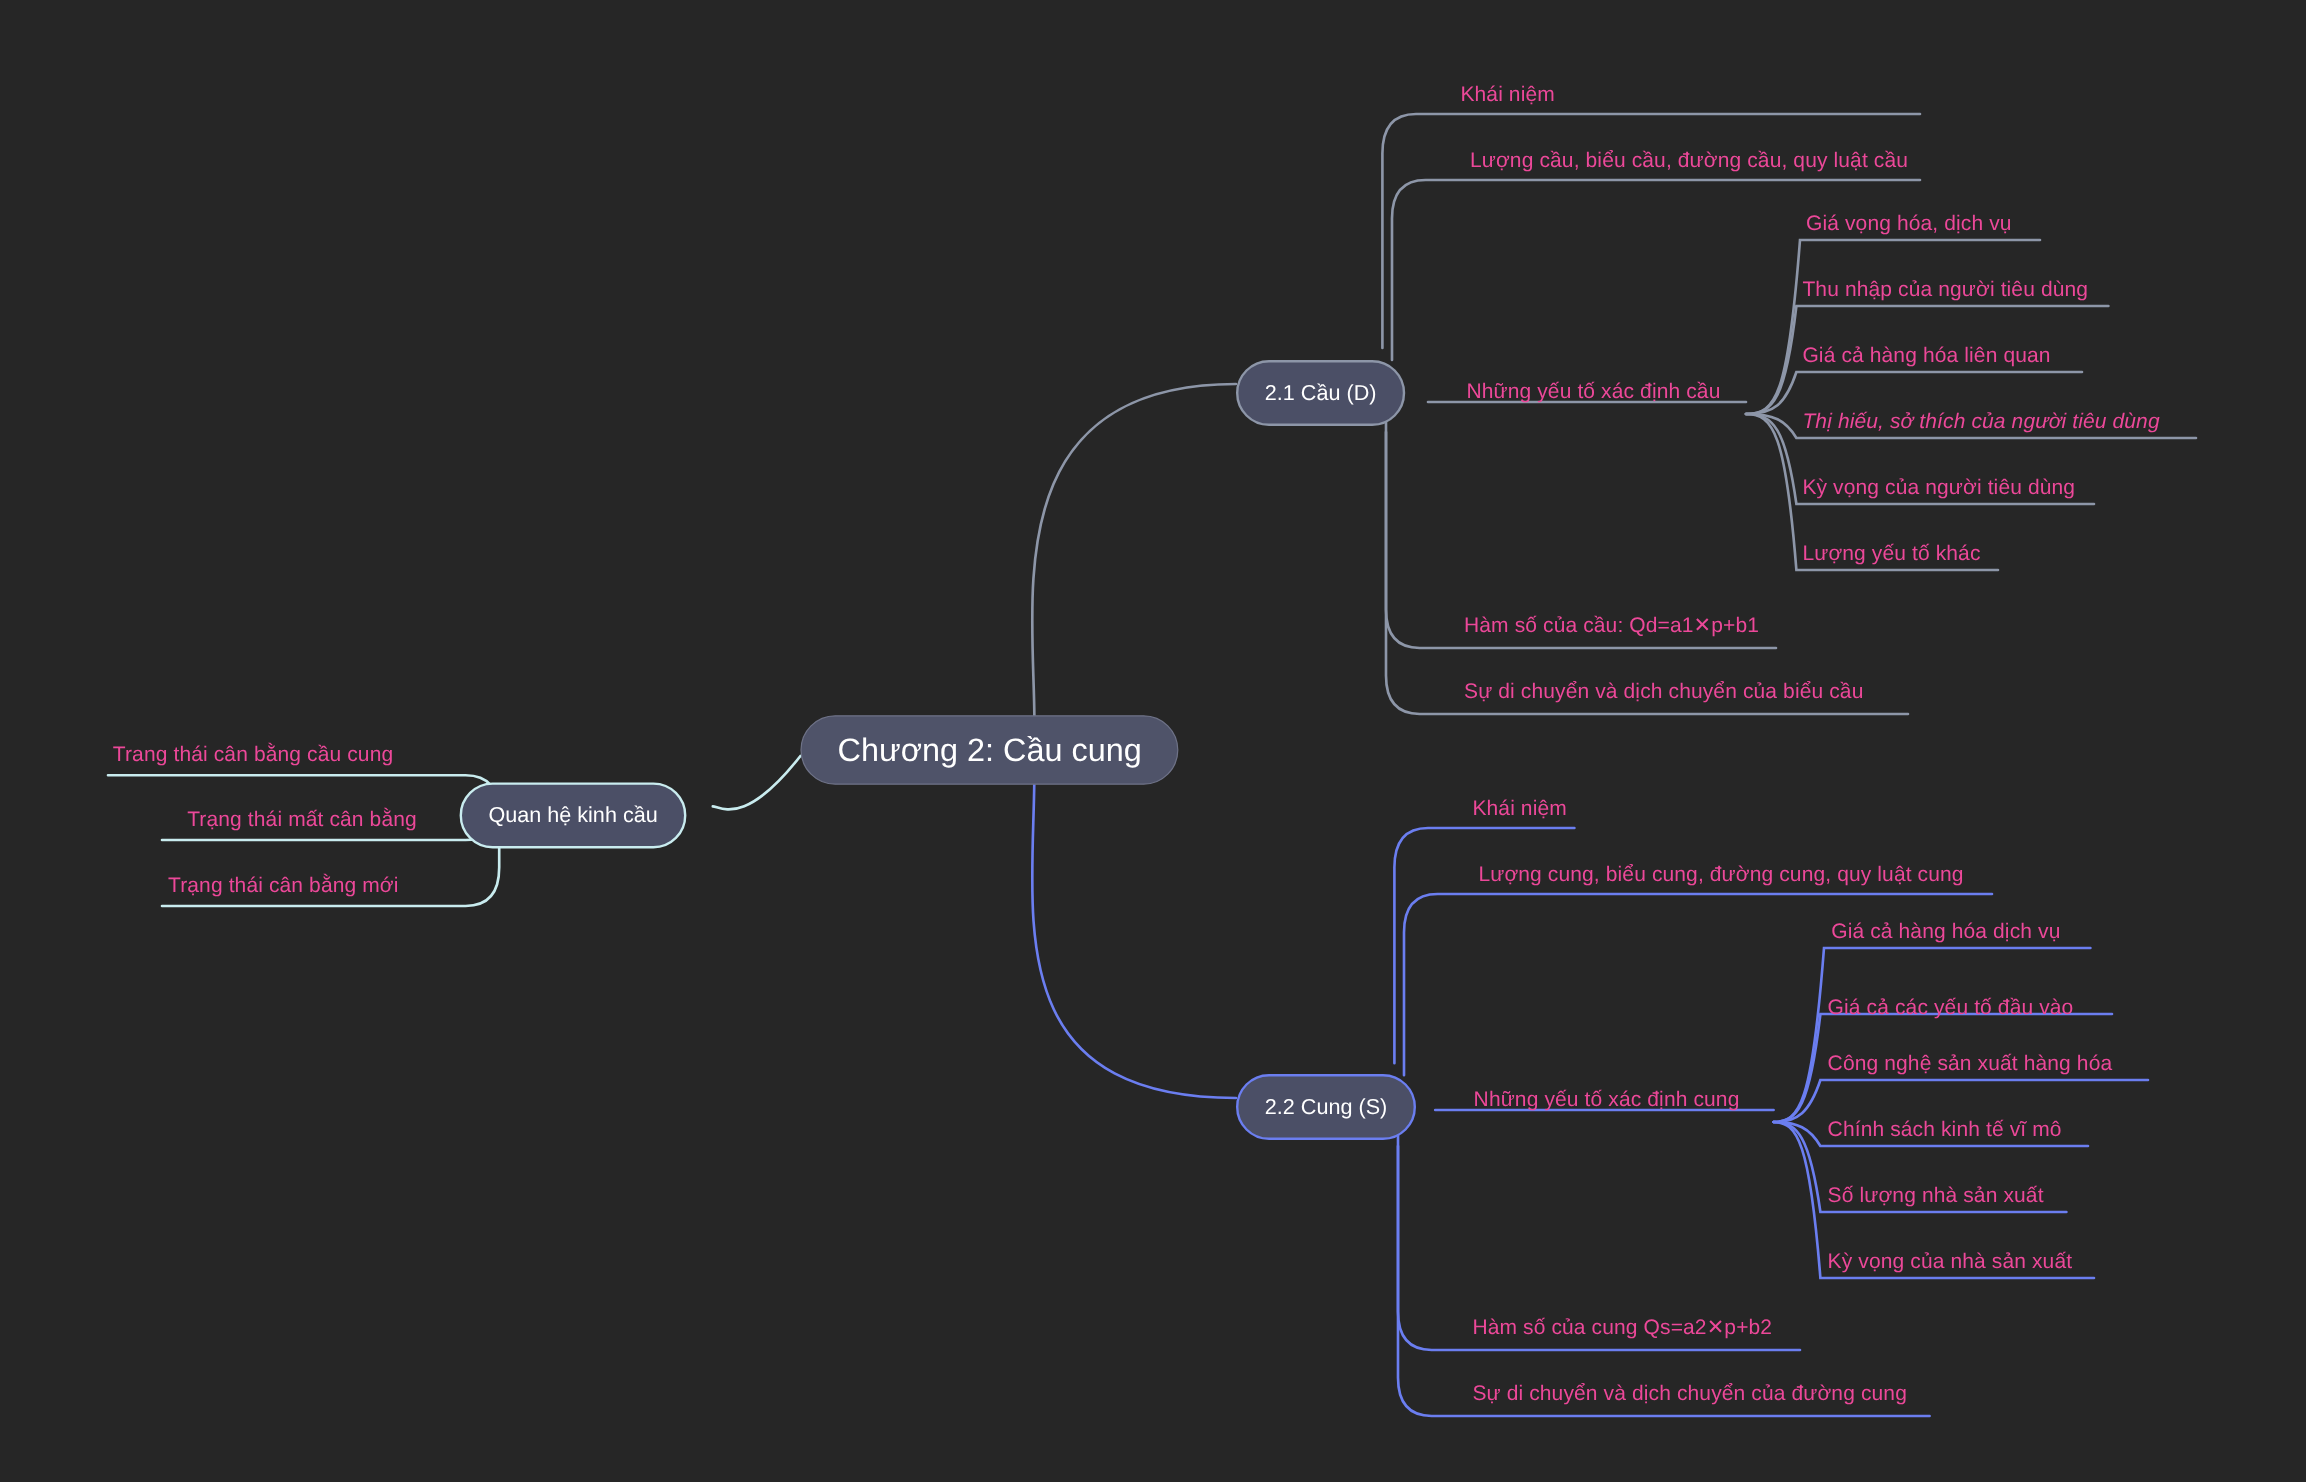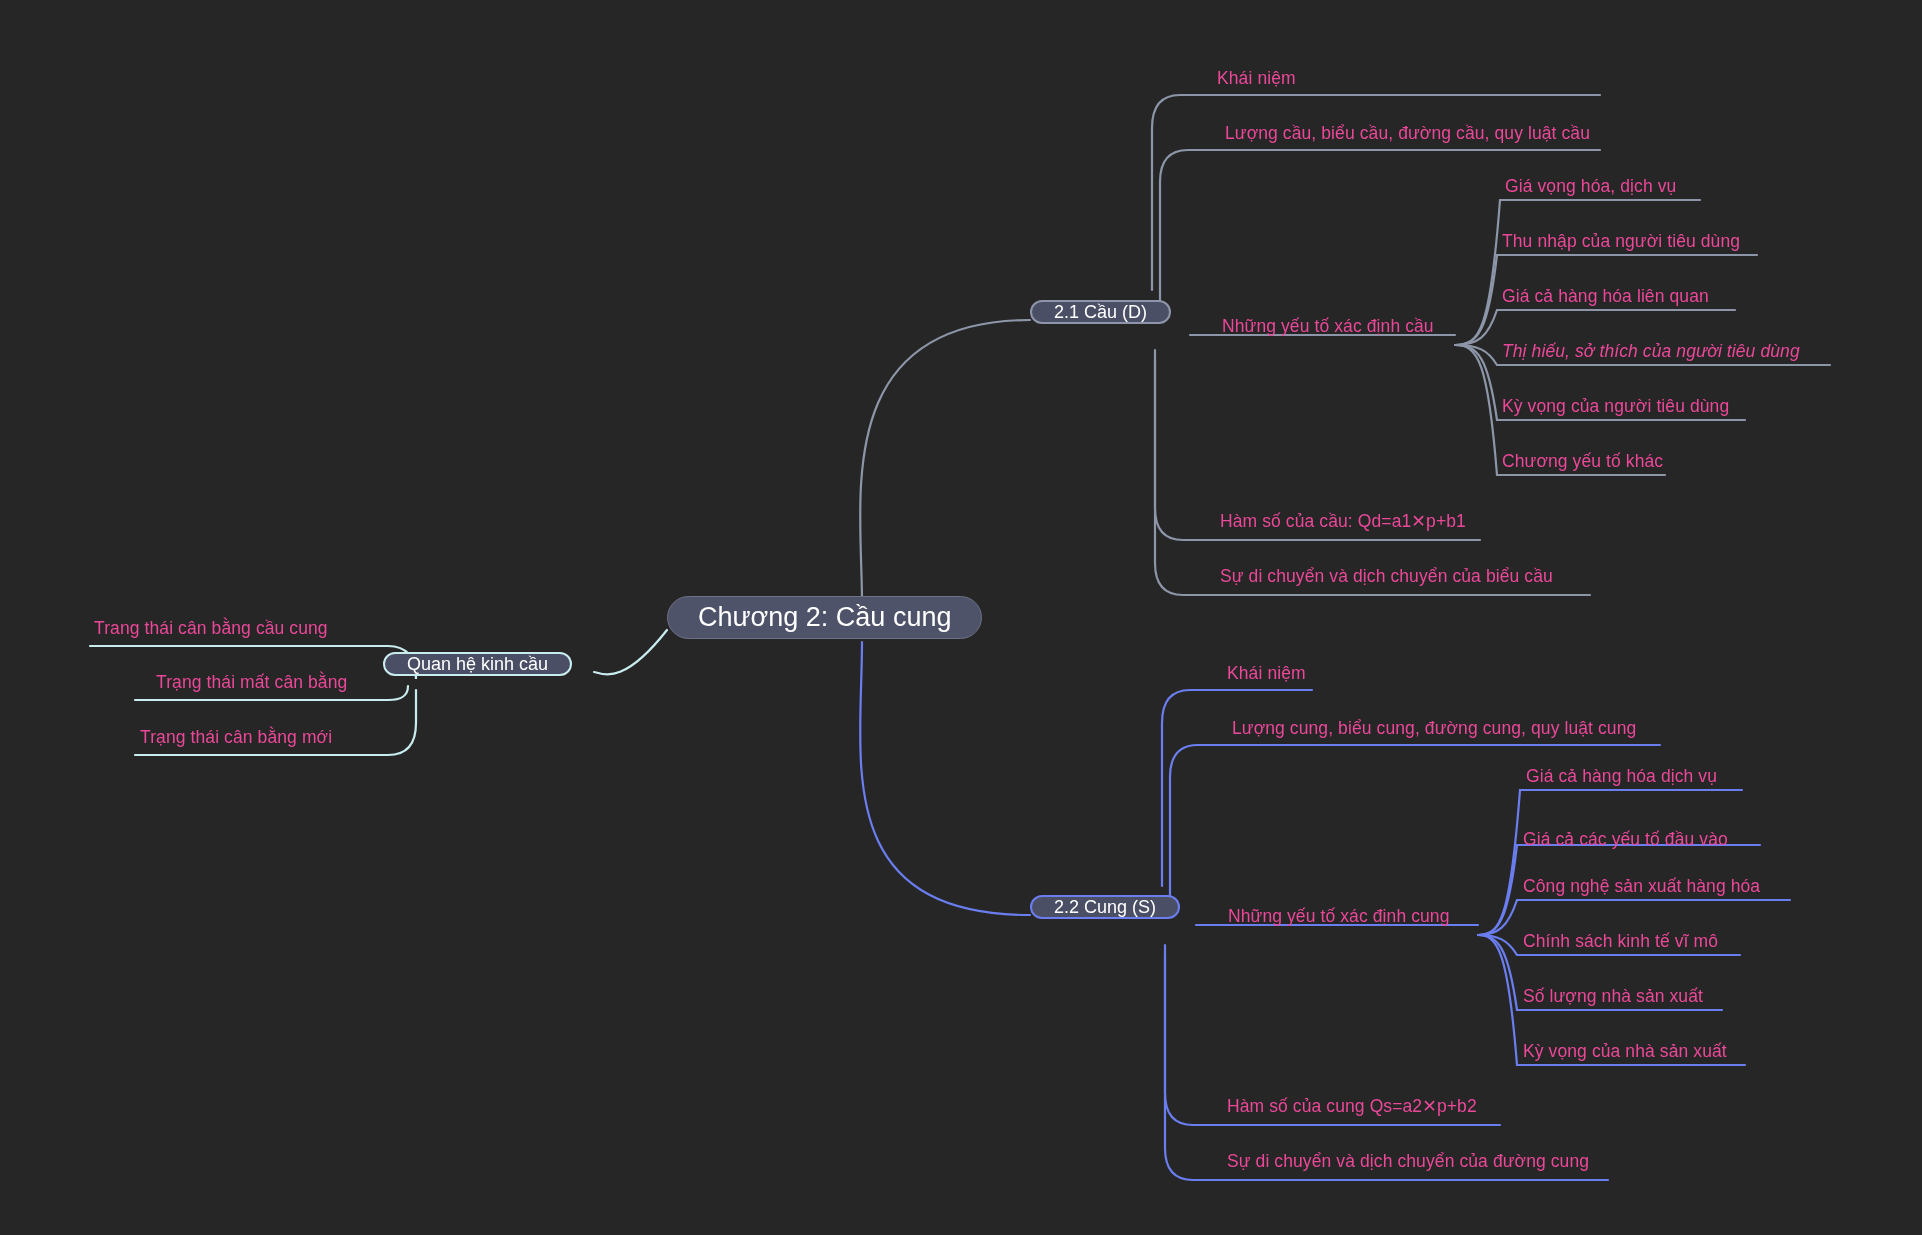--- a/index.html
+++ b/index.html
@@ -33,28 +33,28 @@
     justify-content: center;
     white-space: nowrap;
     color: #f2f2f2;
     border-radius: 999px;
   }
   .root {
     background: #4f5369;
     border: 1px solid #6e7287;
     font-size: 27px;
     padding: 0 30px;
-    height: 43px;
+    height: 58px;
     color: #ffffff;
   }
   .branch {
     background: #4b4f66;
     font-size: 18px;
     padding: 0 22px;
-    height: 24px;
+    height: 55px;
     color: #ffffff;
   }
   .branch.grey   { border: 2px solid #8d96a8; }
   .branch.blue   { border: 2px solid #6b7ef0; }
   .branch.cyan   { border: 2px solid #c9ecef; }
   .leaf {
     position: absolute;
     white-space: nowrap;
     font-size: 17.5px;
     color: #ec4899;
@@ -153,21 +153,21 @@
   <div class="leaf" style="left:1502px; top:288px;">
     <span>Giá cả hàng hóa liên quan</span>
   </div>
   <div class="leaf" style="left:1502px; top:343px;font-style:italic;">
     <span>Thị hiếu, sở thích của người tiêu dùng</span>
   </div>
   <div class="leaf" style="left:1502px; top:398px;">
     <span>Kỳ vọng của người tiêu dùng</span>
   </div>
   <div class="leaf" style="left:1502px; top:453px;">
-    <span>Chương yếu tố khác</span>
+    <span>Lượng yếu tố khác</span>
   </div>
 
   <div class="leaf" style="left:1227px; top:665px;">
     <span>Khái niệm</span>
   </div>
 
   <div class="leaf" style="left:1232px; top:720px;">
     <span>Lượng cung, biểu cung, đường cung, quy luật cung</span>
   </div>
 

